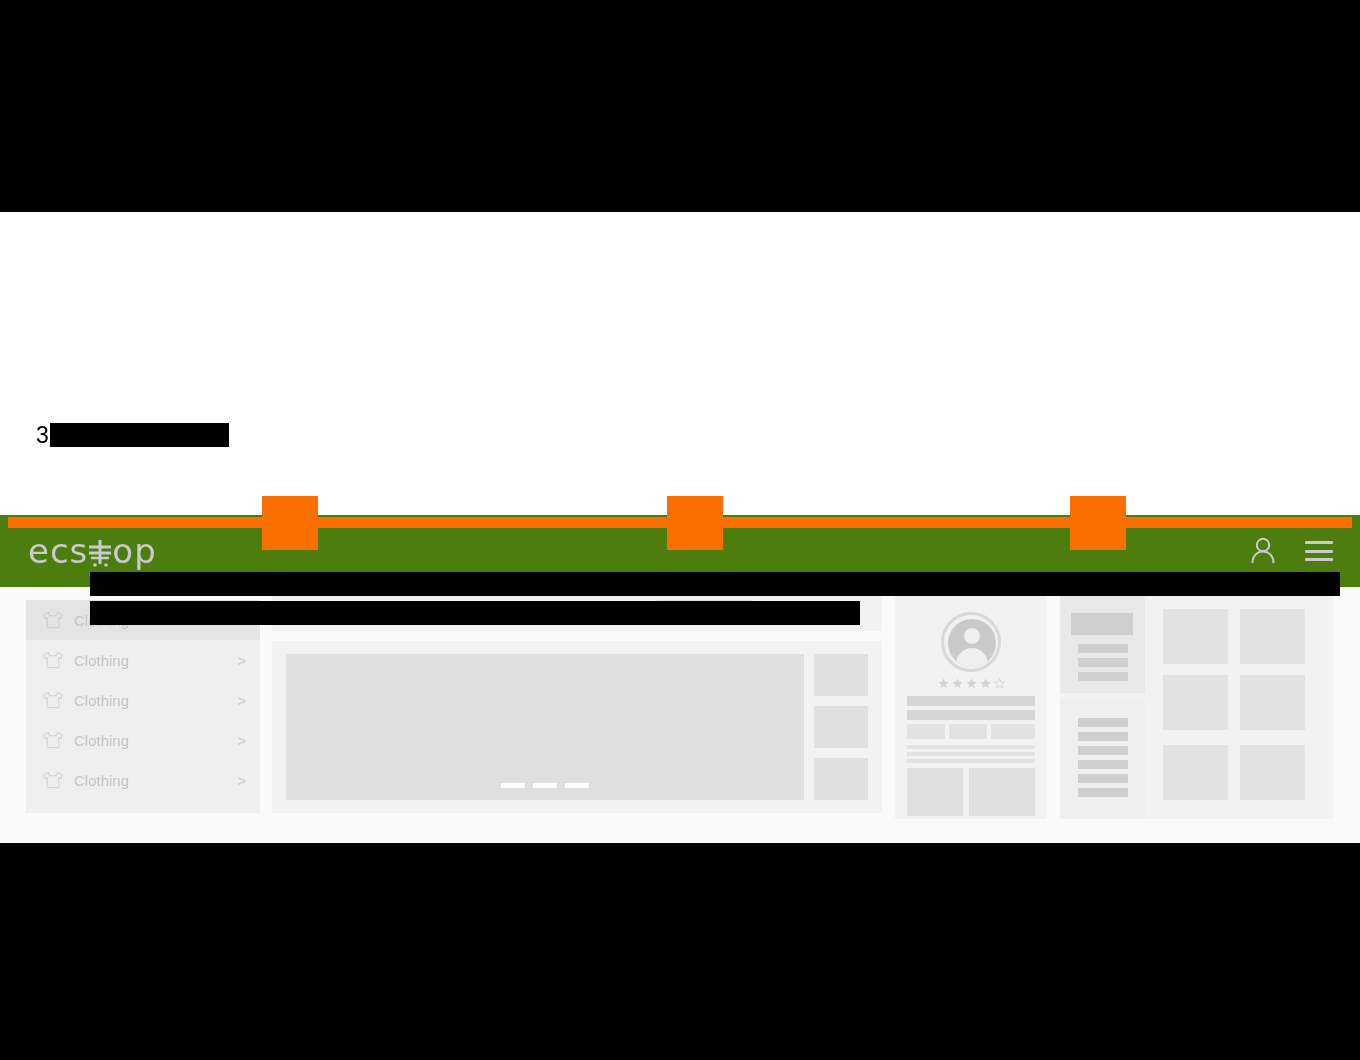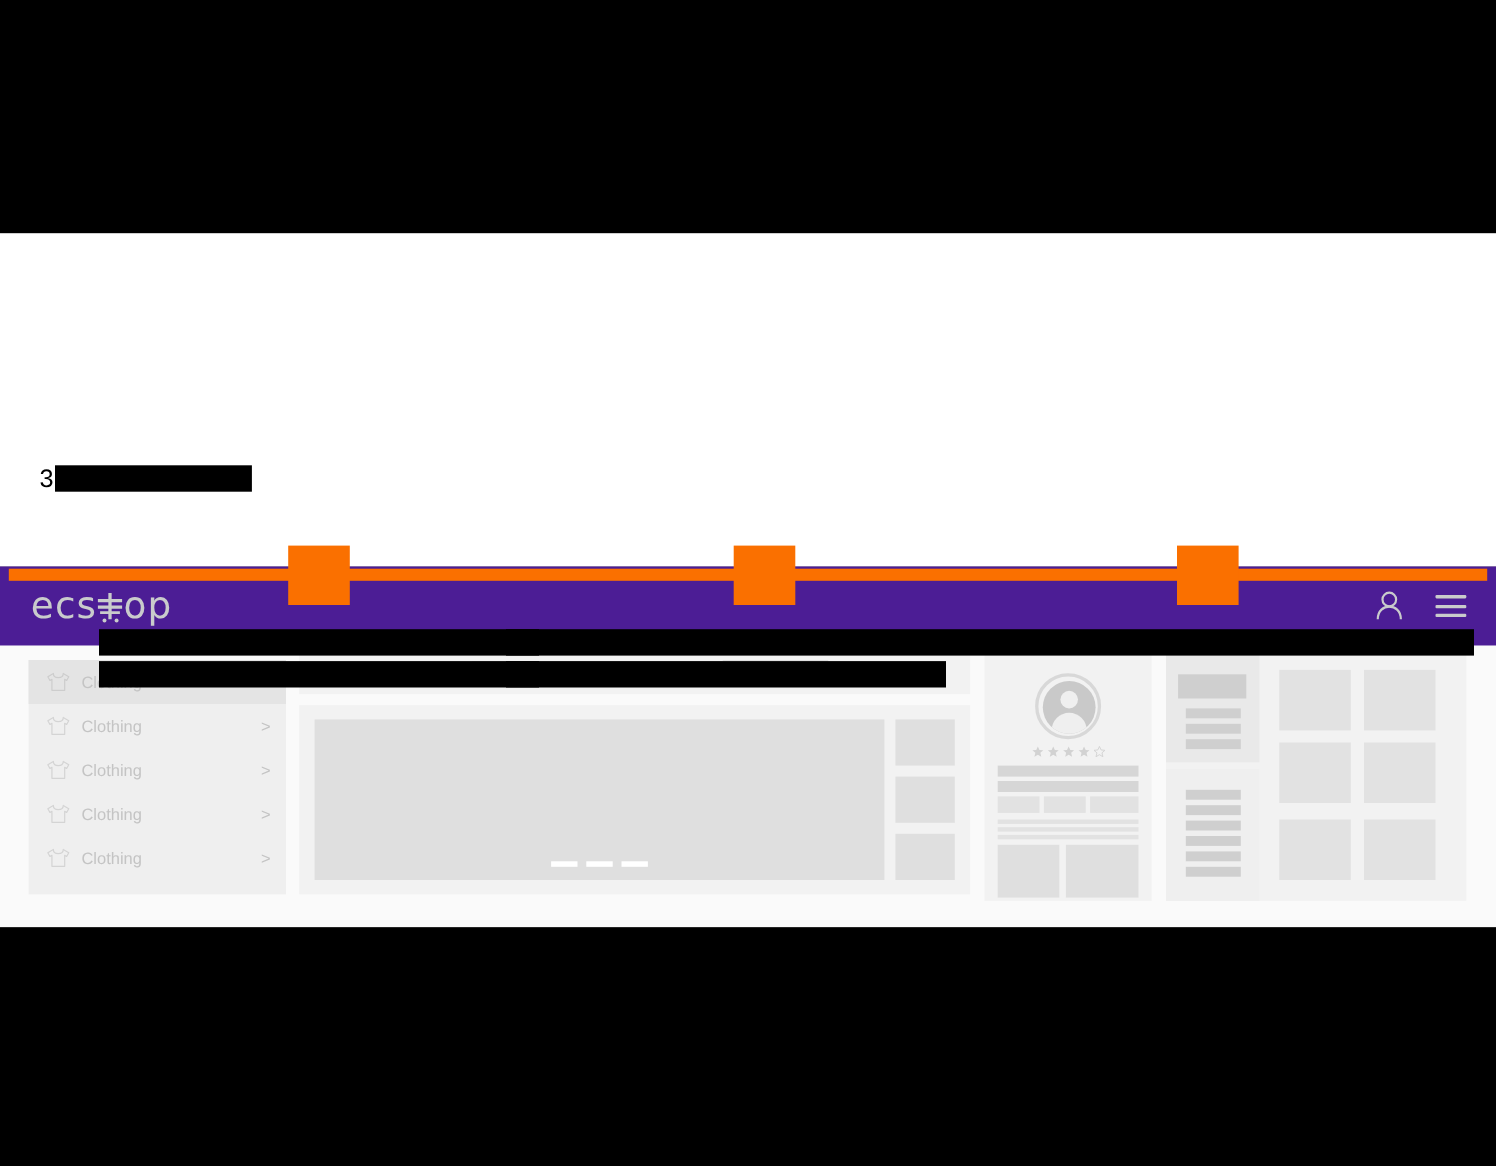--- a/index.html
+++ b/index.html
@@ -96,21 +96,21 @@
     position: absolute;
     left: 0; top: 515px;
     width: 1360px; height: 328px;
     background: #fafafa;
   }
 
   .mock-header {
     position: absolute;
     left: 0; top: 0;
     width: 1360px; height: 72px;
-    background: #4c1d95;
+    background: #4d7c0f;
     display: flex;
     align-items: center;
   }
   .brand-logo {
     margin-left: 28px;
     display: flex;
     align-items: center;
     gap: 0px;
     font-size: 34px;
     letter-spacing: 1px;

